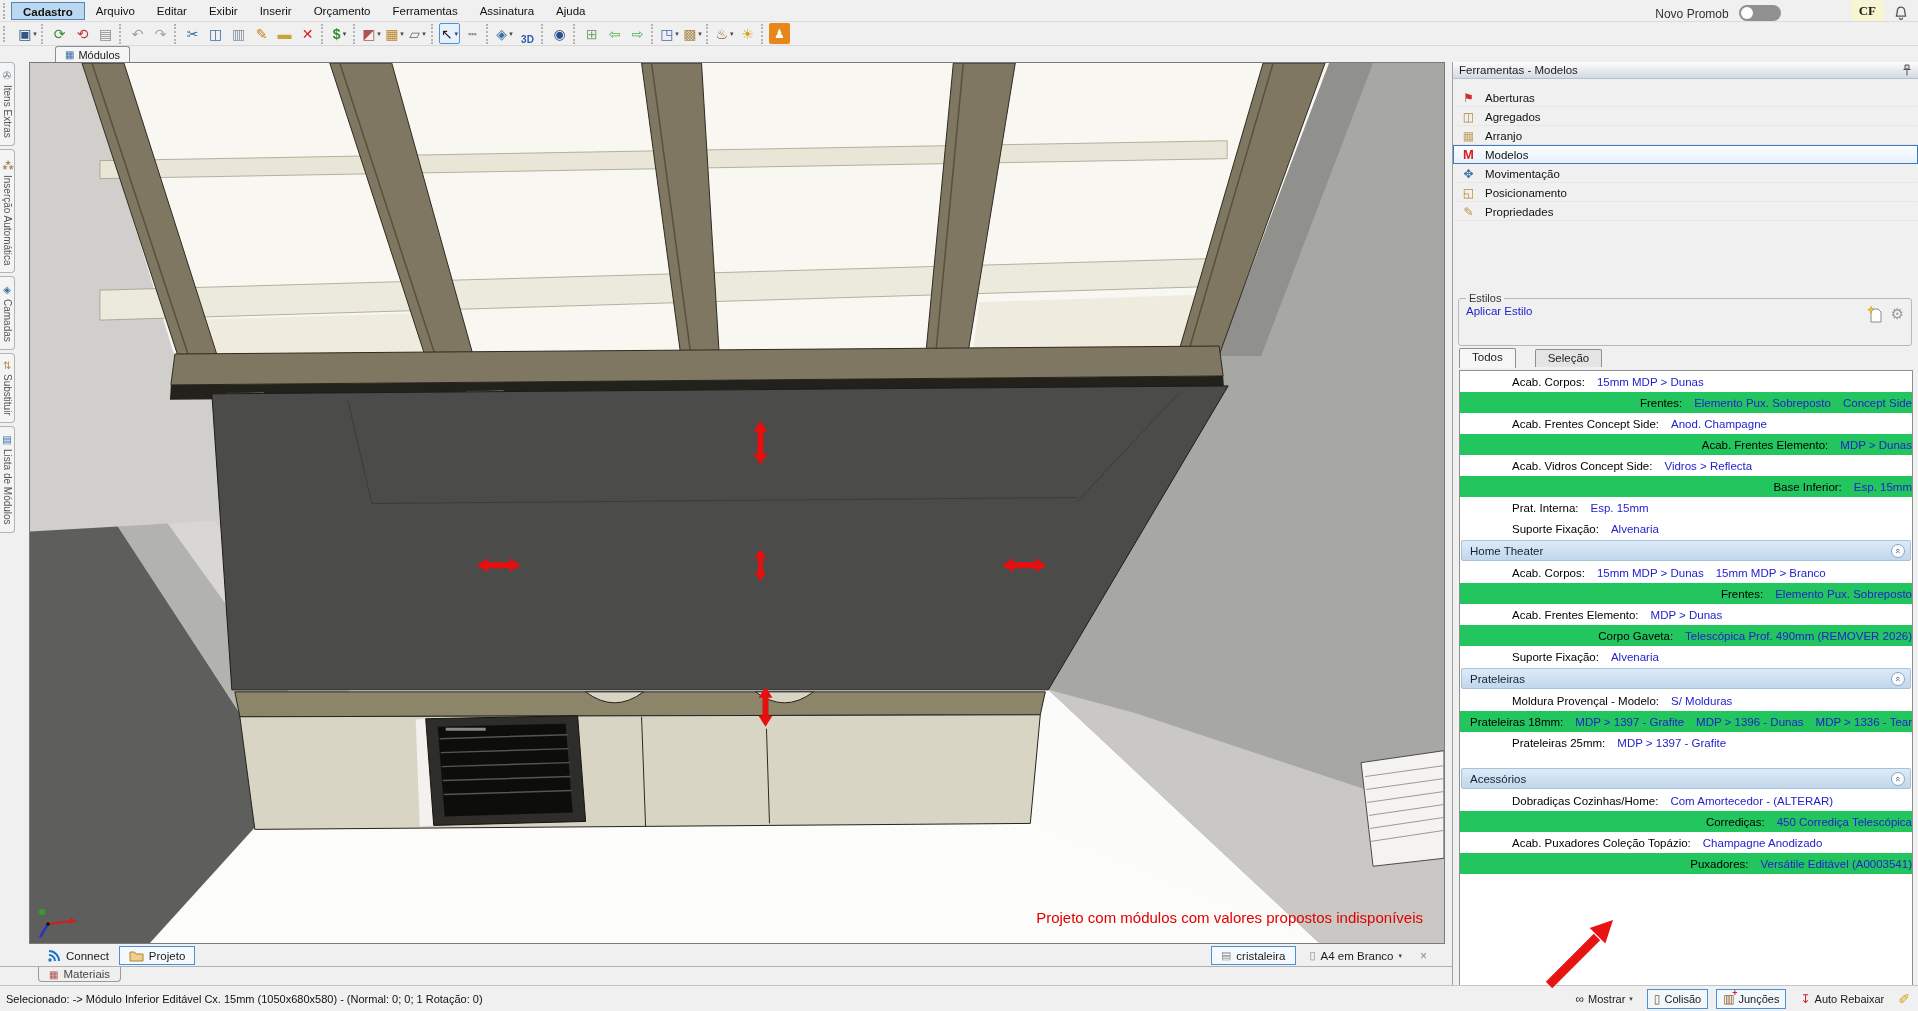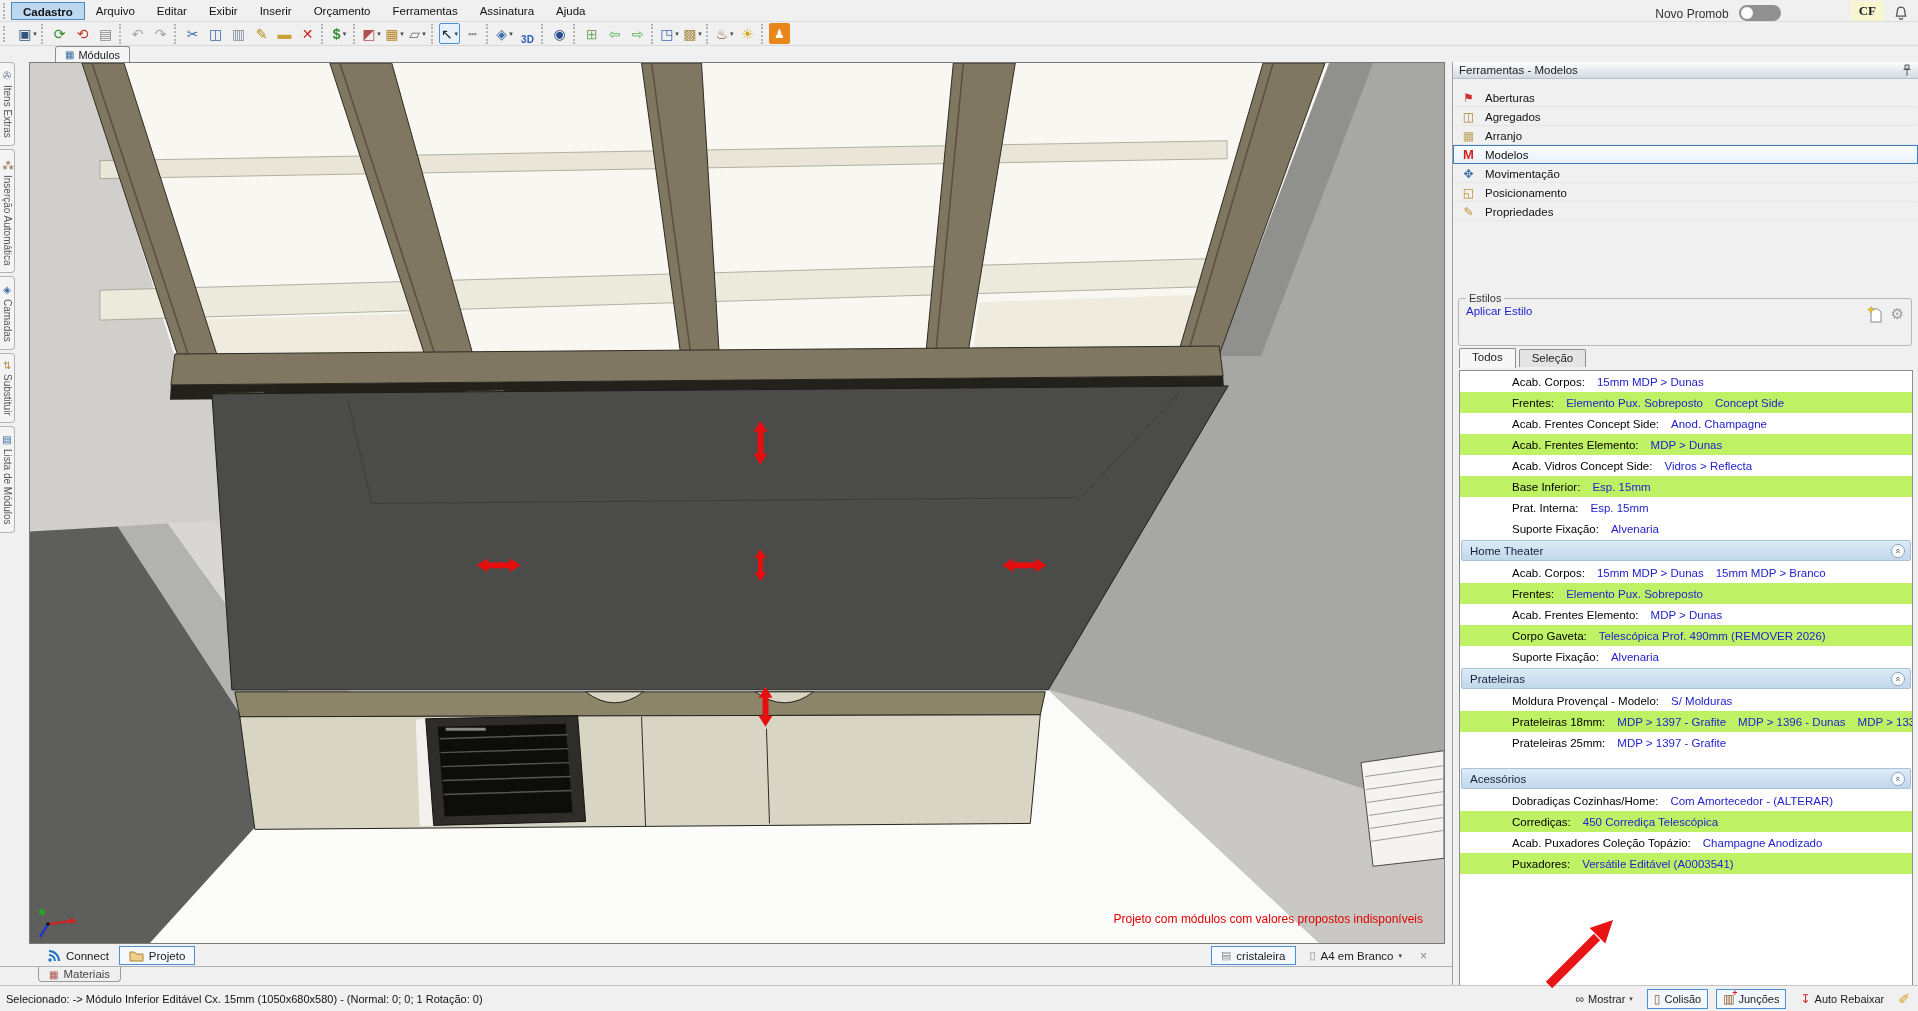--- a/index.html
+++ b/index.html
@@ -46,21 +46,21 @@
   .leftbar { position:absolute; left:0; top:62px; width:16px; bottom:26px; background:#f0f0f0; }
   .vtab { writing-mode:vertical-lr; width:15px; margin:0 0 3px 0; background:#f4f4f4;
           border:1px solid #b4b4b4; border-left:none; border-radius:0 4px 4px 0;
           padding:7px 0; font-size:10px; color:#555; display:flex; align-items:center; gap:4px; }
   .vtab .vicon { font-size:10px; }
 
   
   .viewport { position:absolute; left:29px; top:62px; width:1416px; height:882px;
               border:1px solid #7a7a7a; background:#fbfbfa; }
   .viewport svg.scene { width:100%; height:100%; display:block; }
-  .vwarn { position:absolute; right:21px; bottom:17px; color:var(--warn); font-size:12px; }
+  .vwarn { position:absolute; right:21px; bottom:17px; color:var(--warn); font-size:15px; }
 
   
   .vtabs1 { position:absolute; left:29px; top:945px; width:1416px; height:21px; display:flex; align-items:center; }
   .btab { display:flex; align-items:center; gap:5px; padding:1px 9px; font-size:11.5px; height:19px;
           border:1px solid transparent; }
   .btab.active { border:1px solid #4a90d9; background:#f5f9fd; }
   .btab .bicon { font-size:11px; }
   .vtright { margin-left:auto; display:flex; align-items:center; gap:4px; padding-right:14px; }
   .closex { color:#888; font-size:12px; padding:0 4px; }
   .matrow { position:absolute; left:0; top:966px; width:1452px; height:19px; border-top:1px solid #b0b0b0;
@@ -95,32 +95,32 @@
   .tool .ticon.mbold { font-weight:900; font-size:13px; }
   .estilos { position:absolute; left:5px; top:230px; width:454px; height:54px;
              border:1px solid #b8b8b8; border-radius:3px; padding:1px 7px; background:#f0f0f0; }
   .estilos legend { font-size:11px; color:#333; padding:0 3px; }
   .estrow { display:flex; align-items:flex-start;gap:32px; }
   .aplink { color:var(--link); font-size:11.5px; }
   .estic { margin-left:auto; display:flex; gap:8px; align-items:center; }
   .gear { color:#9a9a9a; font-size:15px; }
   .ptabs { position:absolute; left:6px; top:287px; display:flex; z-index:2; }
   .ptab { border:1px solid #8f8f8f; border-bottom:none; border-radius:2px 2px 0 0; background:#e4e4e4;
-          padding:2px 12px 2px 12px; font-size:11.5px; color:#222; margin-right:3px; }
+          padding:2px 12px 2px 12px; font-size:11.5px; color:#222; margin-right:19px; }
   .ptab.active { background:#f6f6f6; padding-bottom:5px; margin-bottom:-2px; position:relative; top:-1px; }
   .plist { position:absolute; left:6px; top:308px; width:454px; height:633px; background:#fff;
            border:1px solid #8f8f8f; overflow:hidden; }
   .ghead { height:21px; margin:1px; background:linear-gradient(#dcebf7,#c2d7eb); border:1px solid #a9c1d9;
            border-radius:2px; display:flex; align-items:center; padding:0 5px 0 8px; font-size:11.5px; color:#15233a; }
   .gchev { margin-left:auto; width:14px; height:14px; border:1px solid #88a6c6; border-radius:50%;
            background:#fdfdfd; color:#46658c; display:flex; align-items:center; justify-content:center;
            font-size:9px; }
   .gchev span { display:inline-block; transform:rotate(90deg); }
   .prow { height:21px; display:flex; align-items:center; gap:12px; padding-left:8px; font-size:11.5px; }
-  .prow.alt { background:#bef264; }
+  .prow.alt { background:#22c55e;justify-content:flex-end; }
   .plabel { color:#000; white-space:nowrap;margin-left:44px; }
   .pval { color:var(--link); white-space:nowrap; }
   .ggap { height:14px; }
   .annot { position:absolute; left:0; top:0; width:466px; height:949px; pointer-events:none; z-index:5; }
 </style>
 </head>
 <body>
 
 <div class="menubar">
   <span class="grip"></span>

